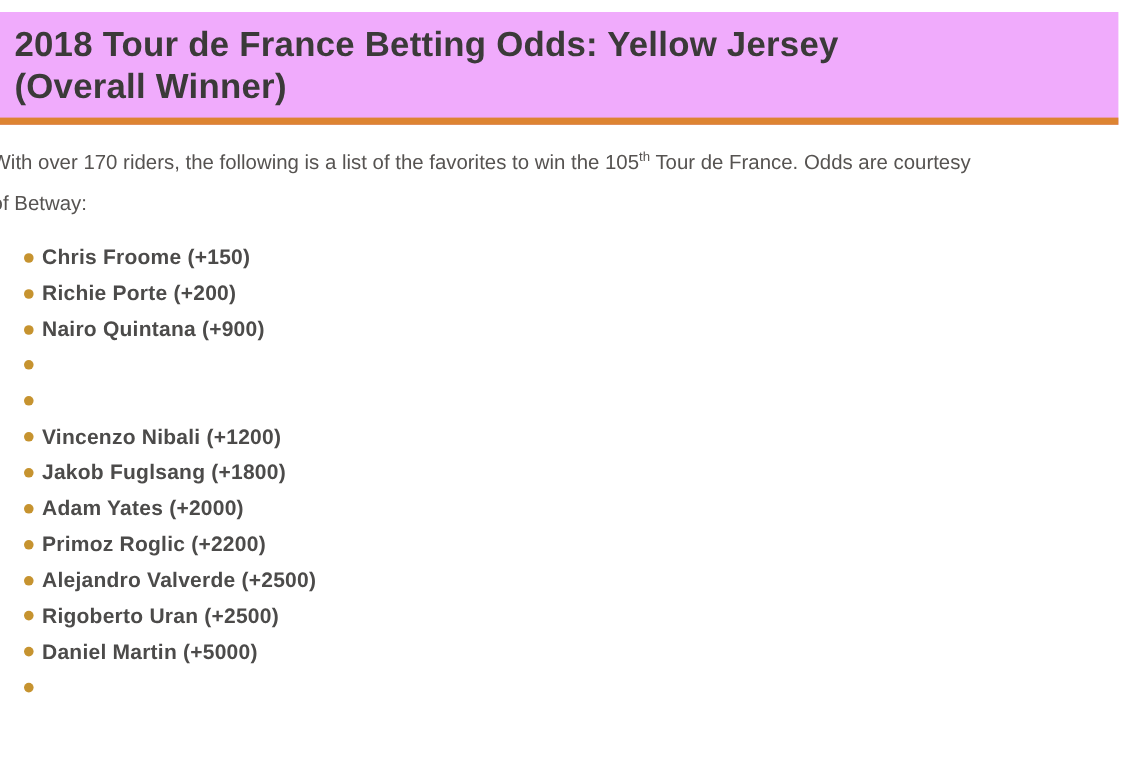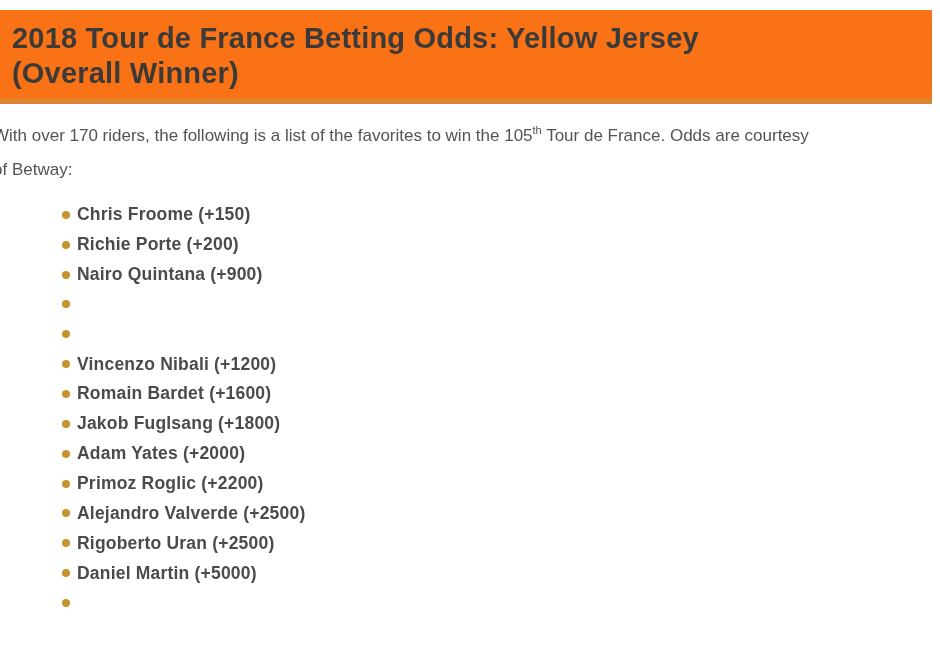--- a/index.html
+++ b/index.html
@@ -11,21 +11,21 @@
     font-family: "Liberation Sans", "DejaVu Sans", sans-serif;
   }
   .page {
     position: relative;
     width: 940px;
     height: 650px;
   }
   .header-banner {
     margin-top: 10px;
     width: 932px;
-    background: #f97316;
+    background: #f0abfc;
     border-bottom: 6px solid #dd8432;
     padding: 11px 14px 7px 12px;
   }
   .title-line {
     font-size: 29px;
     font-weight: 700;
     color: #3b3a39;
     line-height: 35px;
     letter-spacing: 0.2px;
   }
@@ -40,21 +40,21 @@
     white-space: nowrap;
   }
   .intro sup {
     font-size: 11px;
     vertical-align: super;
     line-height: 0;
   }
   ul.odds-list {
     list-style: none;
     margin-top: 13px;
-    padding-left: 62px;
+    padding-left: 20px;
   }
   ul.odds-list li {
     display: flex;
     align-items: center;
     height: 29.85px;
     font-size: 17.5px;
     font-weight: 700;
     color: #4c4b4a;
     letter-spacing: 0.2px;
   }
@@ -103,24 +103,20 @@
       </li>
     <li>
         <span class="bullet"></span>
       </li>
     <li>
         <span class="bullet"></span>
         <span>Vincenzo Nibali (+1200)</span>
       </li>
     <li>
         <span class="bullet"></span>
-        <span>Romain Bardet (+1600)</span>
-      </li>
-    <li>
-        <span class="bullet"></span>
         <span>Jakob Fuglsang (+1800)</span>
       </li>
     <li>
         <span class="bullet"></span>
         <span>Adam Yates (+2000)</span>
       </li>
     <li>
         <span class="bullet"></span>
         <span>Primoz Roglic (+2200)</span>
       </li>

